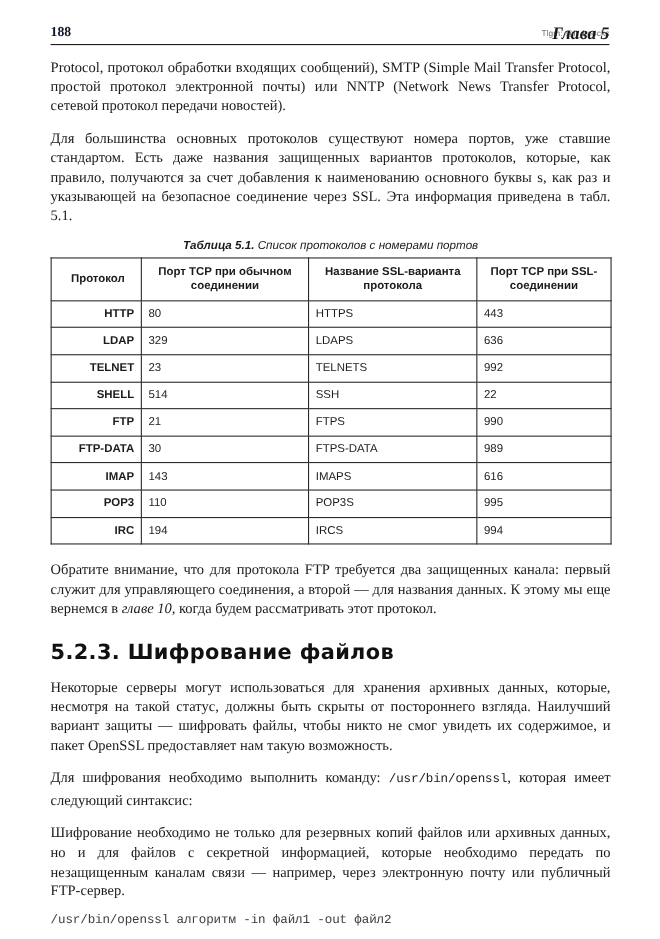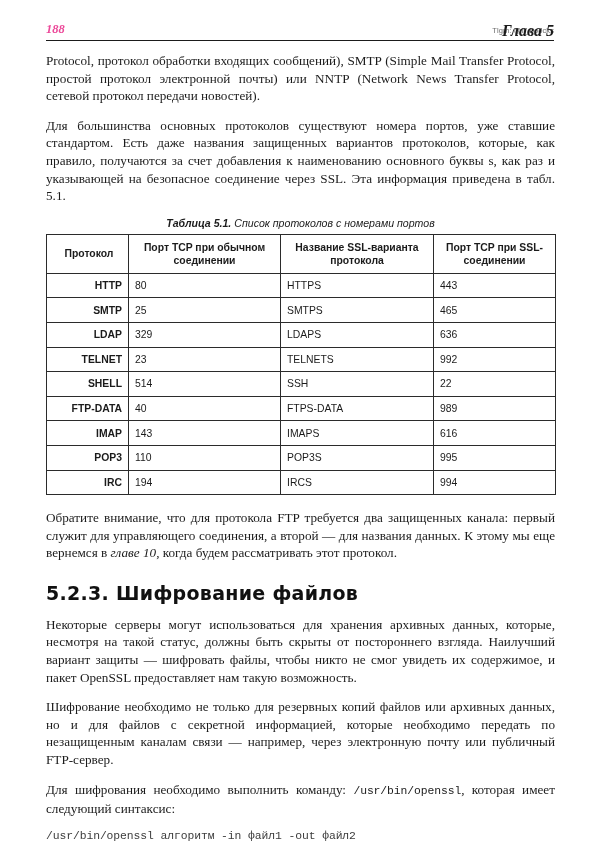--- a/index.html
+++ b/index.html
@@ -39,24 +39,23 @@
     top: 22px;
     left: 46px;
     right: 46px;
     height: 20px;
   }
   .folio {
     position: absolute;
     left: 0;
     top: 0;
     font-family: "Liberation Serif", serif;
-    font-style: italic;
     font-weight: bold;
     font-size: 12.5px;
-    color: #ec4899;
+    color: #0f172a;
   }
   .chapter-label {
     position: absolute;
     right: 0;
     top: 0;
     font-family: "Liberation Serif", serif;
     font-style: italic;
     font-weight: bold;
     font-size: 16px;
     color: #1b1b1b;
@@ -202,46 +201,46 @@
         </tr>
       </thead>
       <tbody>
         <tr>
           <td class="c0">HTTP</td>
           <td>80</td>
           <td>HTTPS</td>
           <td>443</td>
         </tr>
         <tr>
-          <td class="c0">SMTP</td>
-          <td>25</td>
-          <td>SMTPS</td>
-          <td>465</td>
-        </tr>
-        <tr>
           <td class="c0">LDAP</td>
           <td>329</td>
           <td>LDAPS</td>
           <td>636</td>
         </tr>
         <tr>
           <td class="c0">TELNET</td>
           <td>23</td>
           <td>TELNETS</td>
           <td>992</td>
         </tr>
         <tr>
           <td class="c0">SHELL</td>
           <td>514</td>
           <td>SSH</td>
           <td>22</td>
         </tr>
         <tr>
+          <td class="c0">FTP</td>
+          <td>21</td>
+          <td>FTPS</td>
+          <td>990</td>
+        </tr>
+        <tr>
           <td class="c0">FTP-DATA</td>
-          <td>40</td>
+          <td>30</td>
           <td>FTPS-DATA</td>
           <td>989</td>
         </tr>
         <tr>
           <td class="c0">IMAP</td>
           <td>143</td>
           <td>IMAPS</td>
           <td>616</td>
         </tr>
         <tr>
@@ -258,20 +257,20 @@
         </tr>
       </tbody>
     </table>
 
     <p class="body"><span>Обратите внимание, что для протокола FTP требуется два защищенных канала: первый служит для управляющего соединения, а второй — для названия данных. К этому мы еще вернемся в </span><span class="it">главе 10</span><span>, когда будем рассматривать этот протокол.</span></p>
 
     <h2 class="section">5.2.3. Шифрование файлов</h2>
 
     <p class="body">Некоторые серверы могут использоваться для хранения архивных данных, которые, несмотря на такой статус, должны быть скрыты от постороннего взгляда. Наилучший вариант защиты — шифровать файлы, чтобы никто не смог увидеть их содержимое, и пакет OpenSSL предоставляет нам такую возможность.</p>
 
+    <p class="body"><span>Для шифрования необходимо выполнить команду: </span><span class="mono">/usr/bin/openssl</span><span>, которая имеет следующий синтаксис:</span></p>
+
     <p class="body">Шифрование необходимо не только для резервных копий файлов или архивных данных, но и для файлов с секретной информацией, которые необходимо передать по незащищенным каналам связи — например, через электронную почту или публичный FTP-сервер.</p>
-
-    <p class="body"><span>Для шифрования необходимо выполнить команду: </span><span class="mono">/usr/bin/openssl</span><span>, которая имеет следующий синтаксис:</span></p>
 
     <pre class="code">/usr/bin/openssl алгоритм -in файл1 -out файл2</pre>
 
   </div>
 </div>
 
 </body></html>

